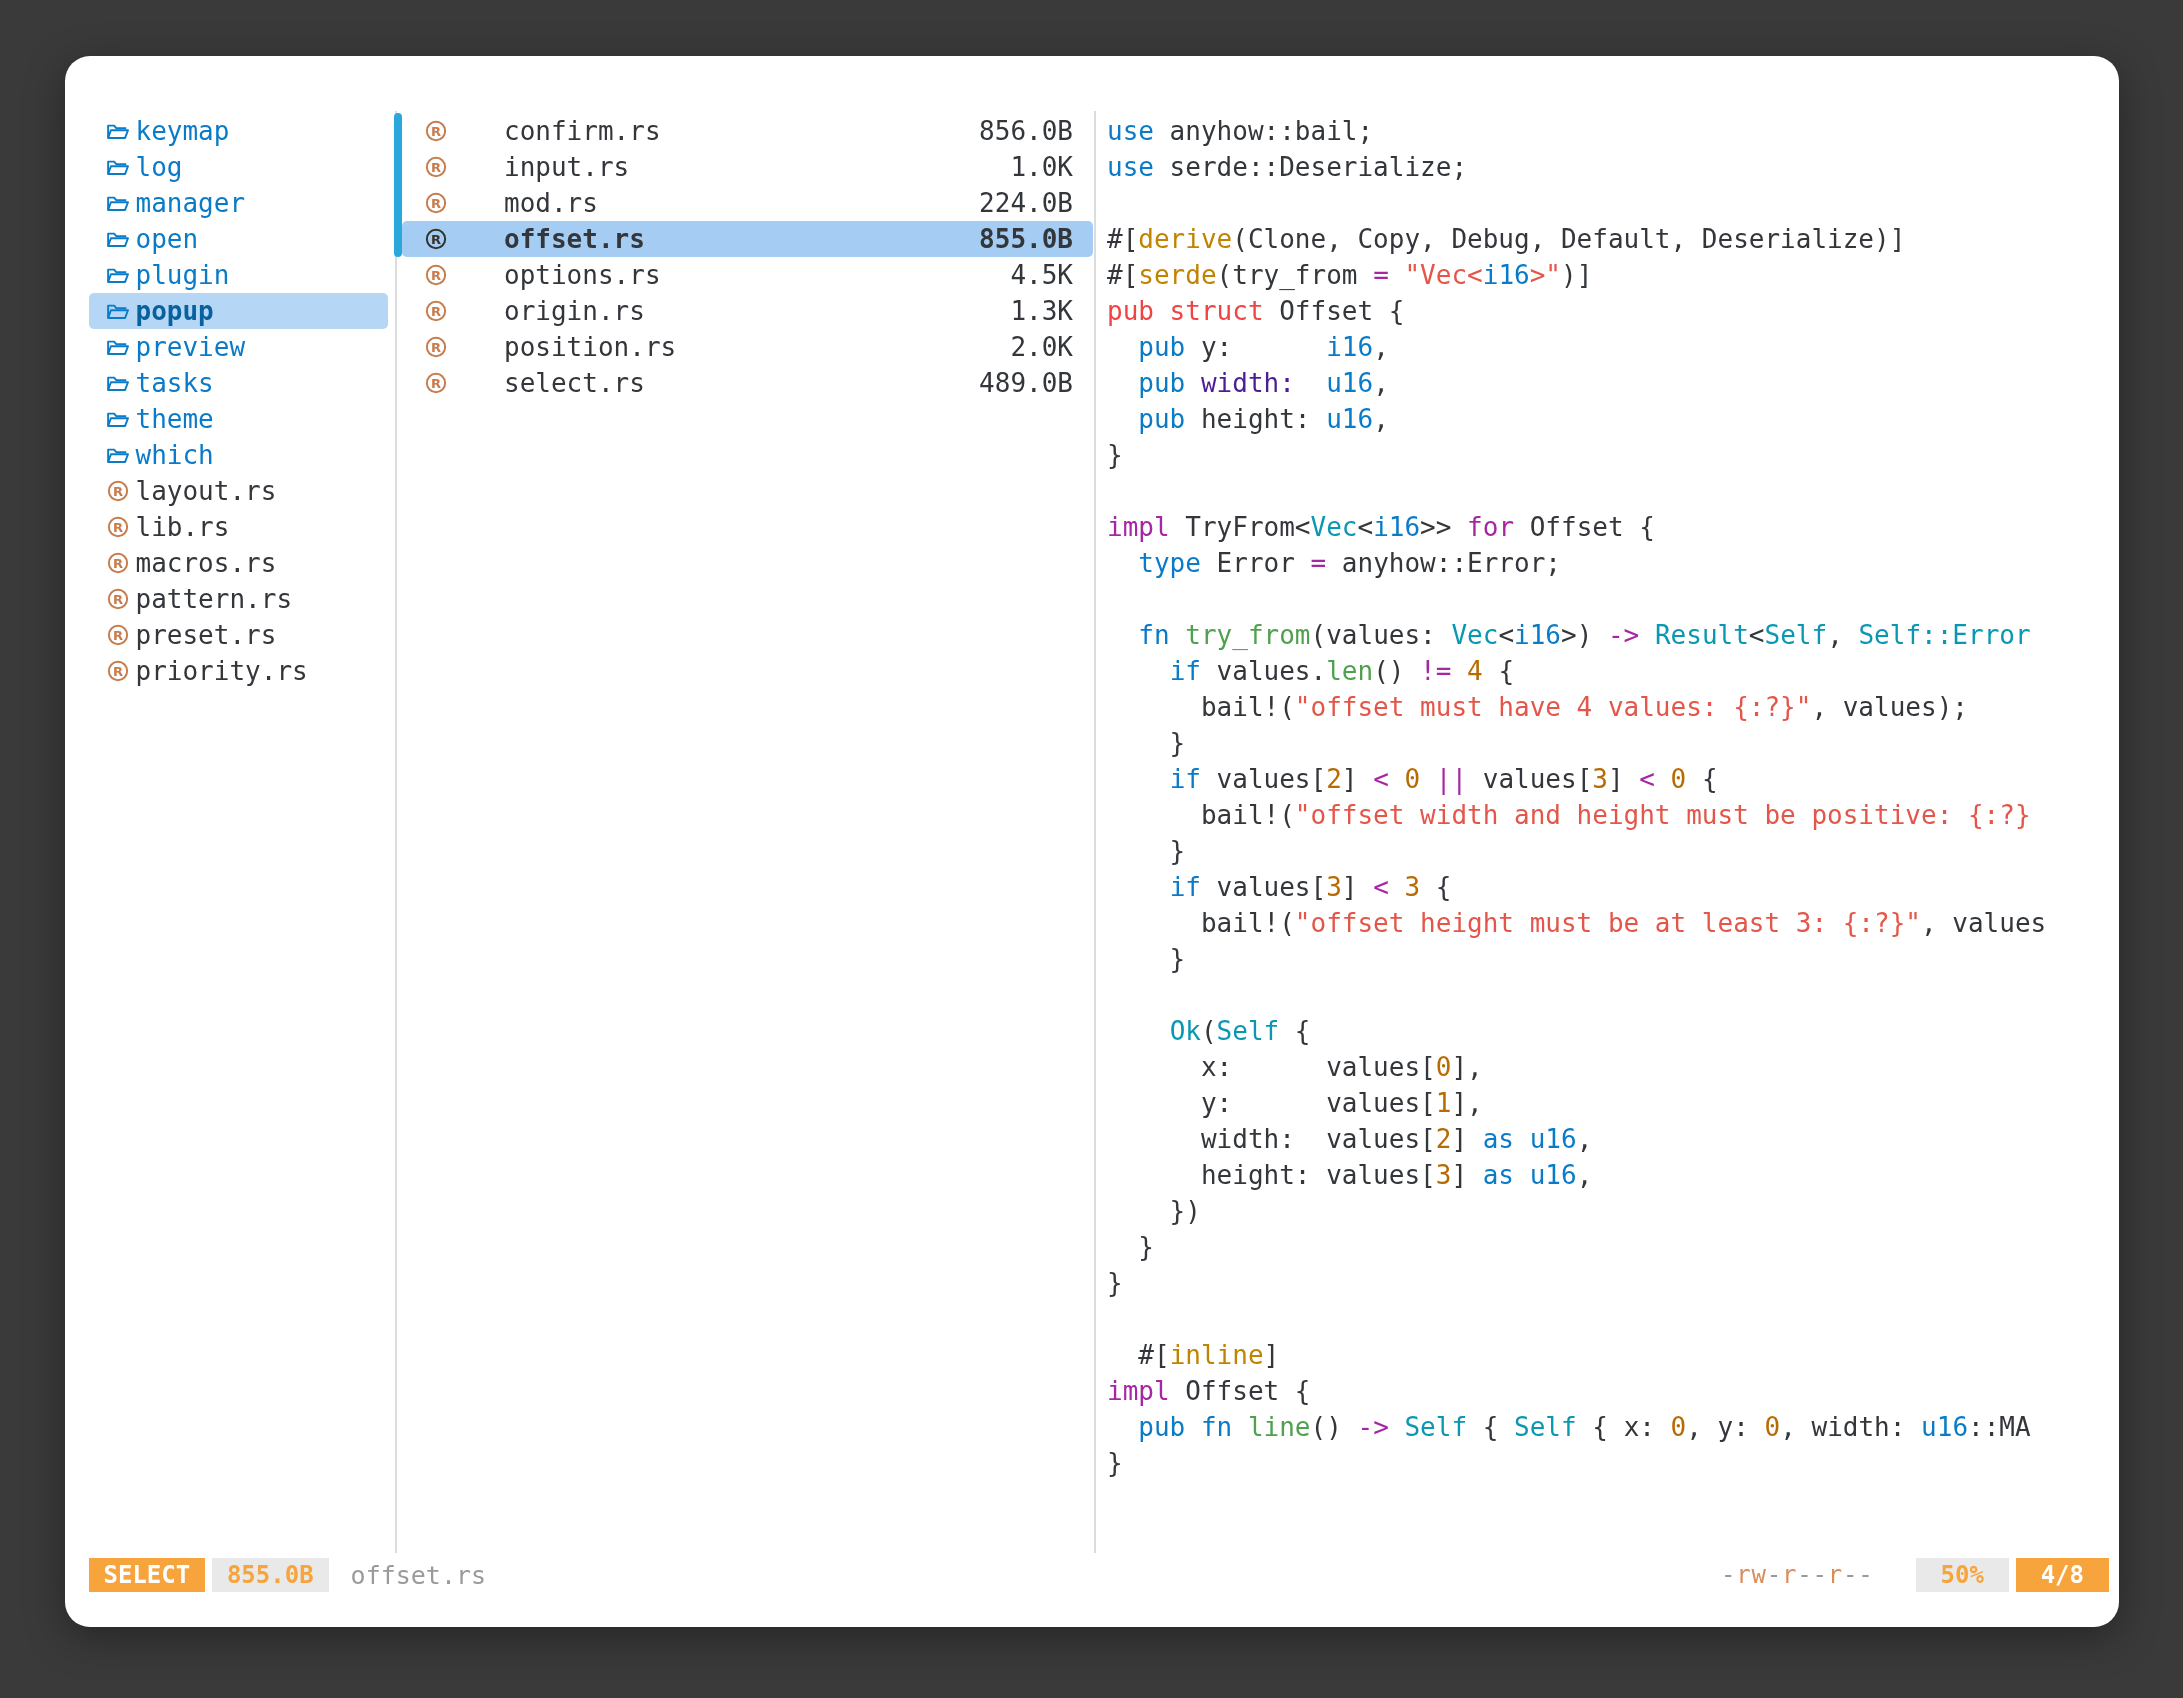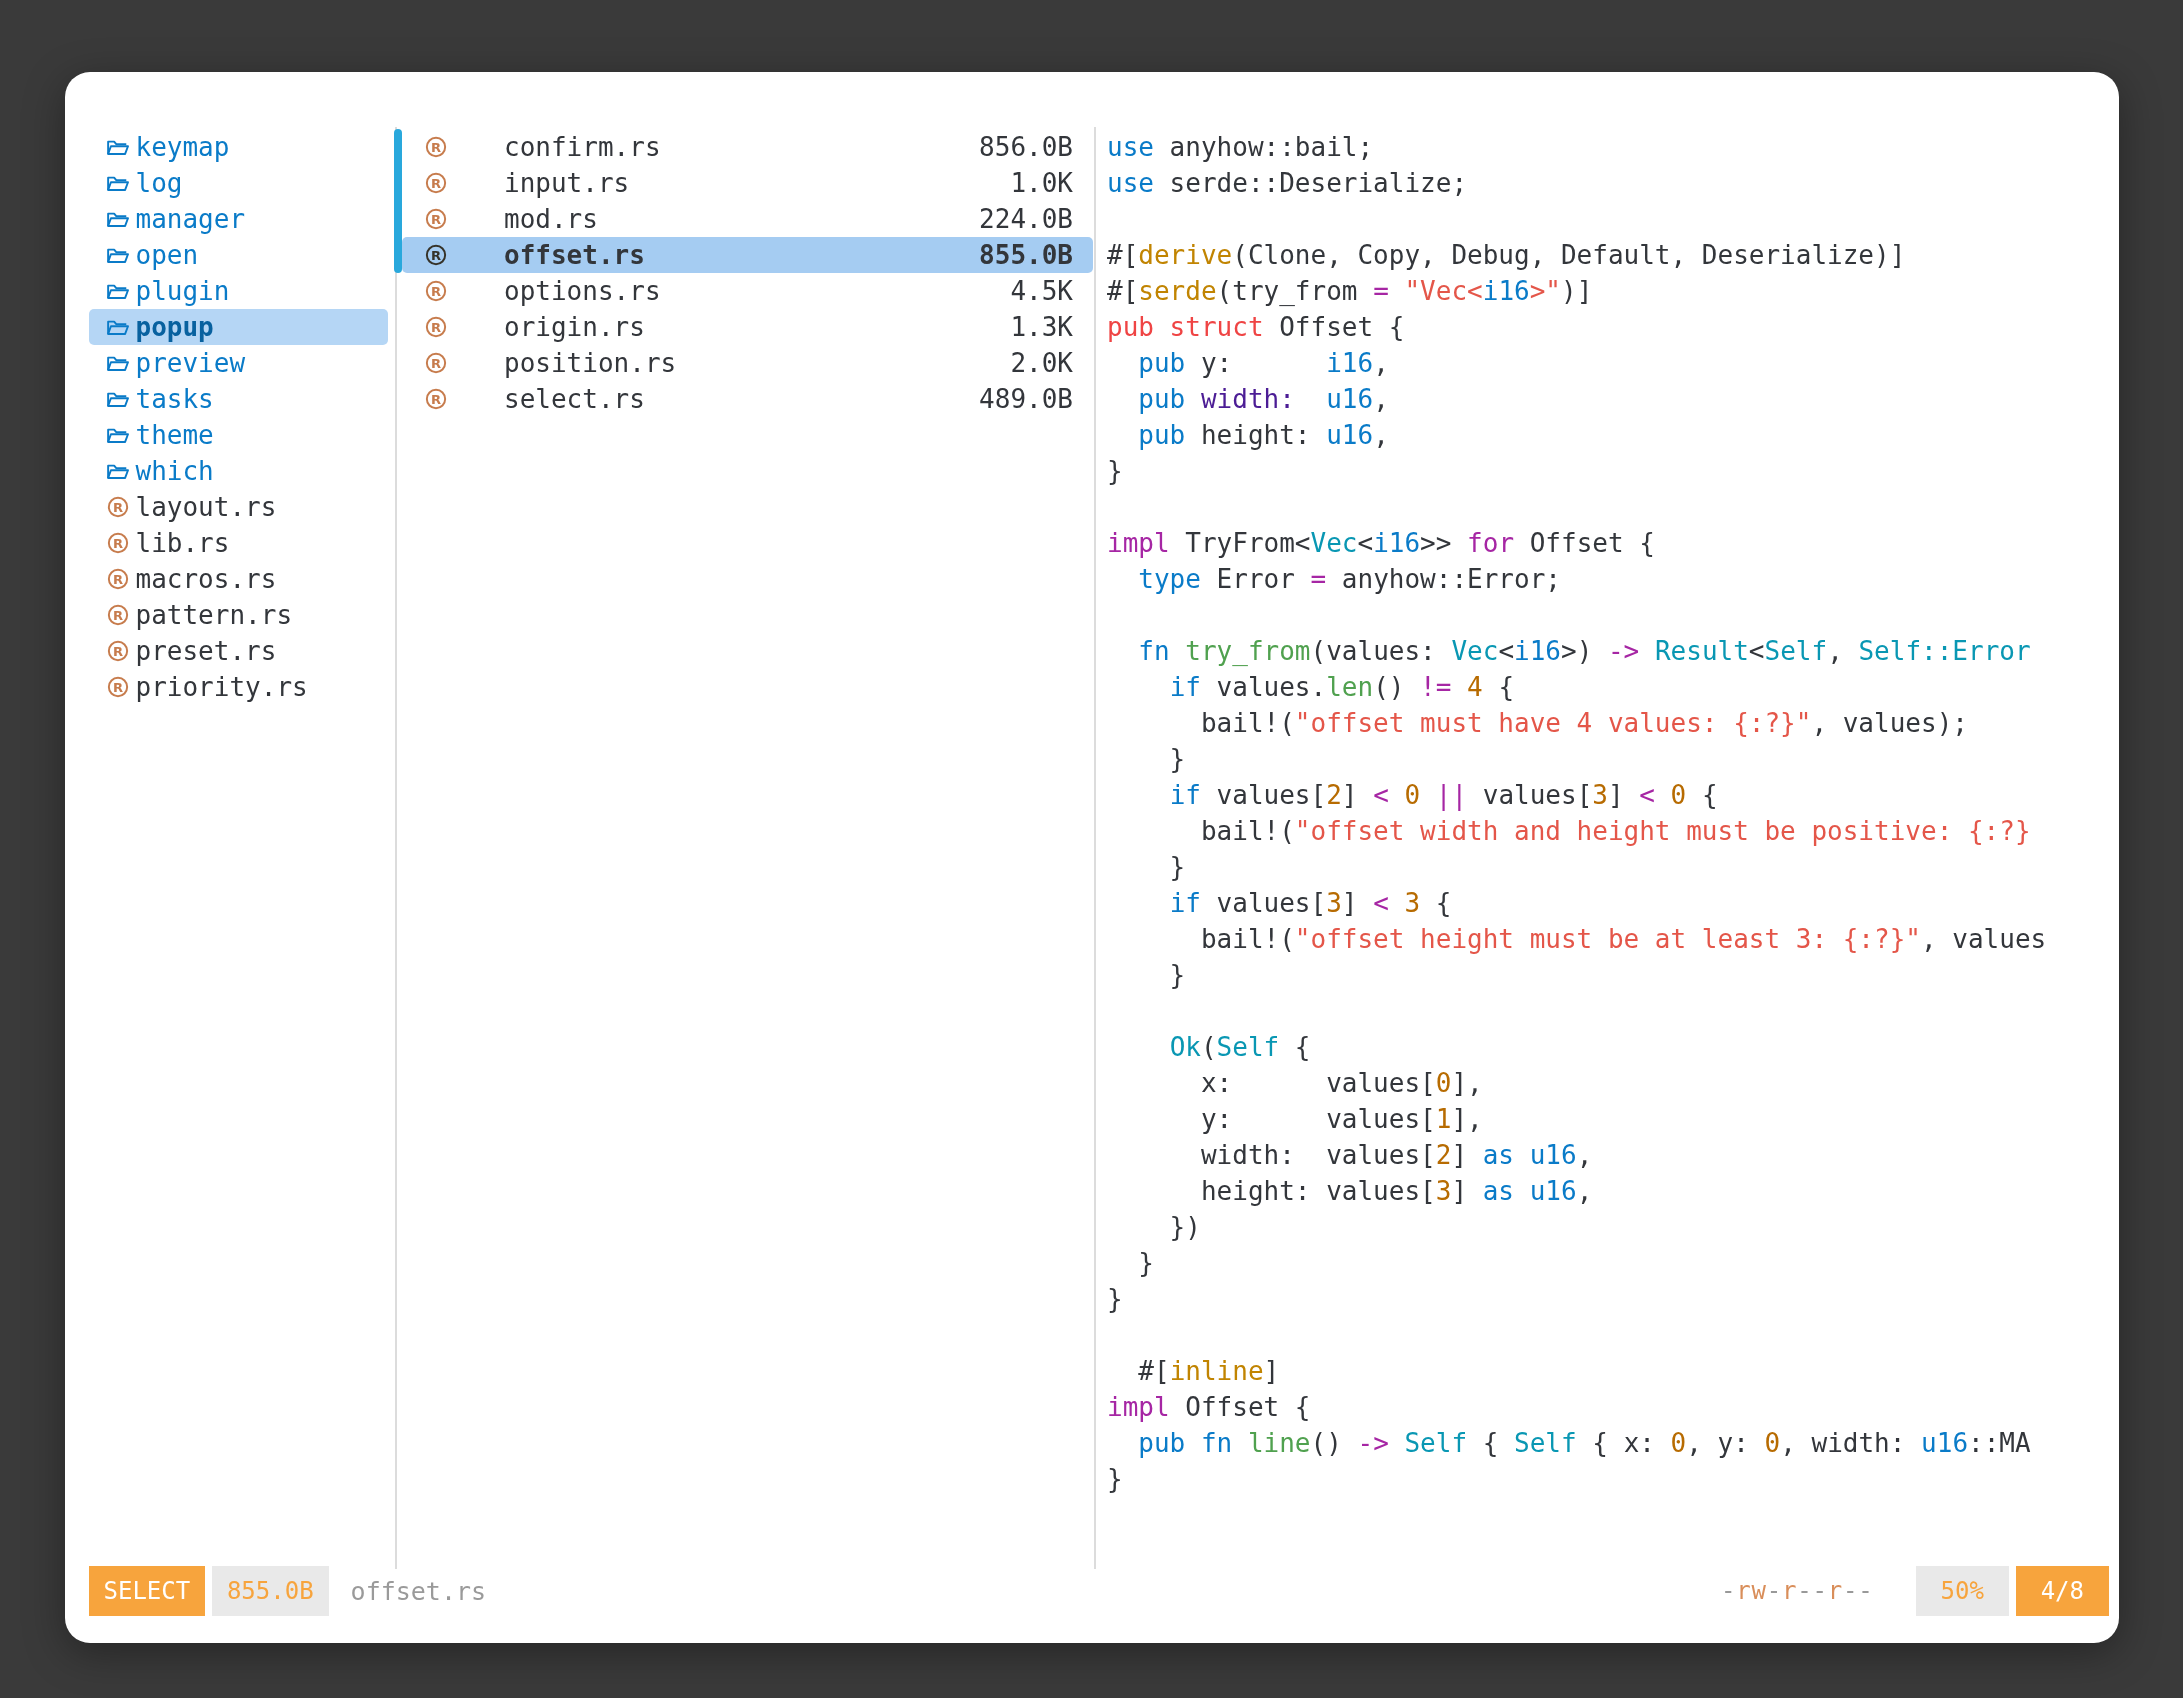--- a/index.html
+++ b/index.html
@@ -10,21 +10,21 @@
   }
   *{ box-sizing:border-box; }
   html,body{ margin:0; padding:0; }
   body{
     width:2183px; height:1698px; overflow:hidden; position:relative;
     background:var(--desktop_bg);
     font-family:"DejaVu Sans Mono", monospace;
     color:var(--text);
   }
   .window{
-    position:absolute; left:65px; top:72px; width:2054px; height:1571px;
+    position:absolute; left:65px; top:56px; width:2054px; height:1571px;
     background:var(--window_bg); border-radius:25px;
     box-shadow:0 10px 40px rgba(0,0,0,0.35);
   }
   
   .sidebar{ position:absolute; left:23.5px; top:57px; width:299px; }
   .srow{
     height:36px; display:flex; align-items:center; padding-left:17px;
     font-size:26px; line-height:36px; border-radius:5px; white-space:pre; cursor:default;
   }
   .srow .icon{ width:30px; display:inline-flex; align-items:center; flex:none; }
@@ -65,22 +65,22 @@
   
   .status-left{
     position:absolute; left:23.5px; bottom:34px; height:36px;
     display:flex; align-items:center;
   }
   .status-right{
     position:absolute; right:10px; bottom:34px; height:36px;
     display:flex; align-items:center;
   }
   .badge{
-    height:50px; display:flex; align-items:center; justify-content:center;
-    font-weight:normal; font-size:24px; padding:0 15px; white-space:pre;
+    height:34px; display:flex; align-items:center; justify-content:center;
+    font-weight:bold; font-size:24px; padding:0 15px; white-space:pre;
   }
   .badge.orange{ background:var(--accent); color:#ffffff; }
   .badge.gray{ background:var(--badge_bg); color:var(--accent); }
   .badge.wide{ padding:0 25px; }
   .status-gap{ width:6.7px; flex:none; }
   .filename{ margin-left:22px; color:var(--muted); font-size:25px; }
   .perms{ font-size:24px; margin-right:42px; letter-spacing:0.8px; white-space:pre; }
 </style>
 </head>
 <body>

